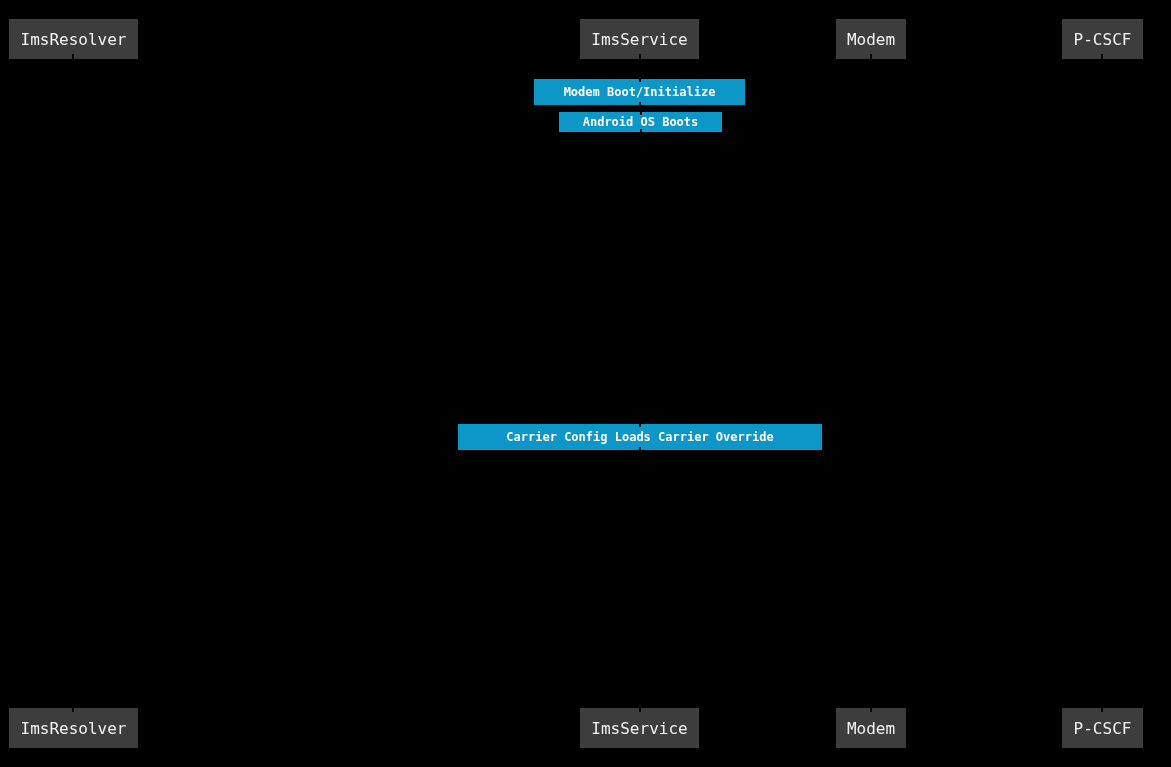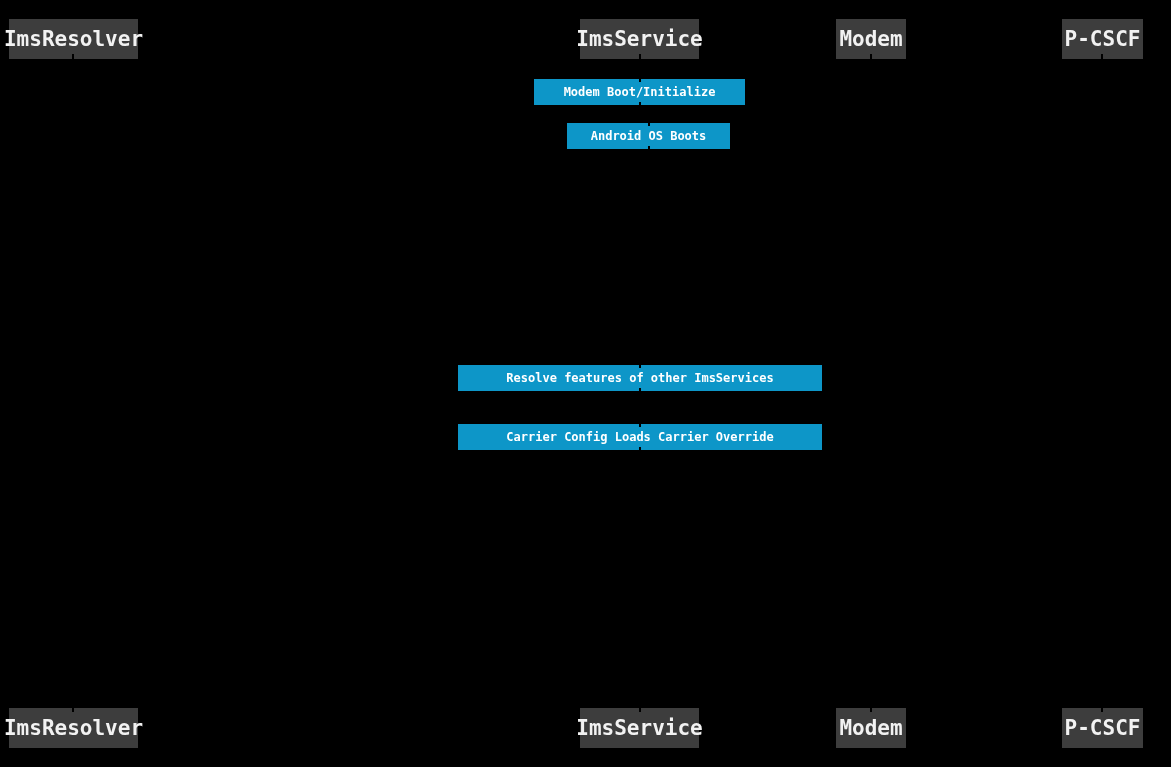--- a/index.html
+++ b/index.html
@@ -13,22 +13,22 @@
     height: 767px;
     background: var(--bg, #000000);
     overflow: hidden;
     font-family: "DejaVu Sans Mono", "Liberation Mono", monospace;
   }
   .participant {
     position: absolute;
     height: 40px;
     background: var(--participant-fill, #3d3d3d);
     color: var(--participant-text, #f2f2f2);
-    font-size: 21px;
-    font-weight: bold;
+    font-size: 16px;
+    font-weight: normal;
     display: flex;
     align-items: center;
     justify-content: center;
     z-index: 1;
     white-space: nowrap;
   }
   .lifeline {
     position: absolute;
     width: 2px;
     top: 54px;
@@ -71,16 +71,15 @@
     <div class="lifeline" style="left: 639px; top: 54px; height: 658px;"></div>
     <div class="participant" style="left: 580px; width: 119px; height: 40px; top: 19px;">ImsService</div>
     <div class="participant" style="left: 580px; width: 119px; height: 40px; top: 708px;">ImsService</div>
     <div class="lifeline" style="left: 870px; top: 54px; height: 658px;"></div>
     <div class="participant" style="left: 836px; width: 70px; height: 40px; top: 19px;">Modem</div>
     <div class="participant" style="left: 836px; width: 70px; height: 40px; top: 708px;">Modem</div>
     <div class="lifeline" style="left: 1101px; top: 54px; height: 658px;"></div>
     <div class="participant" style="left: 1062px; width: 81px; height: 40px; top: 19px;">P-CSCF</div>
     <div class="participant" style="left: 1062px; width: 81px; height: 40px; top: 708px;">P-CSCF</div>
     <div class="note" style="left: 534px; top: 79px; width: 211px; height: 26px;">Modem Boot/Initialize</div>
-    <div class="note" style="left: 559px; top: 123px; width: 163px; height: 26px; margin-left: 8px;">Android OS Boots</div>
-    <div class="note" style="left: 458px; top: 365px; width: 364px; height: 26px;">Resolve features of other ImsServices</div>
+    <div class="note" style="left: 559px; top: 112px; width: 163px; height: 20px;">Android OS Boots</div>
     <div class="note" style="left: 458px; top: 424px; width: 364px; height: 26px;">Carrier Config Loads Carrier Override</div>
   </div>
 
 </body></html>

